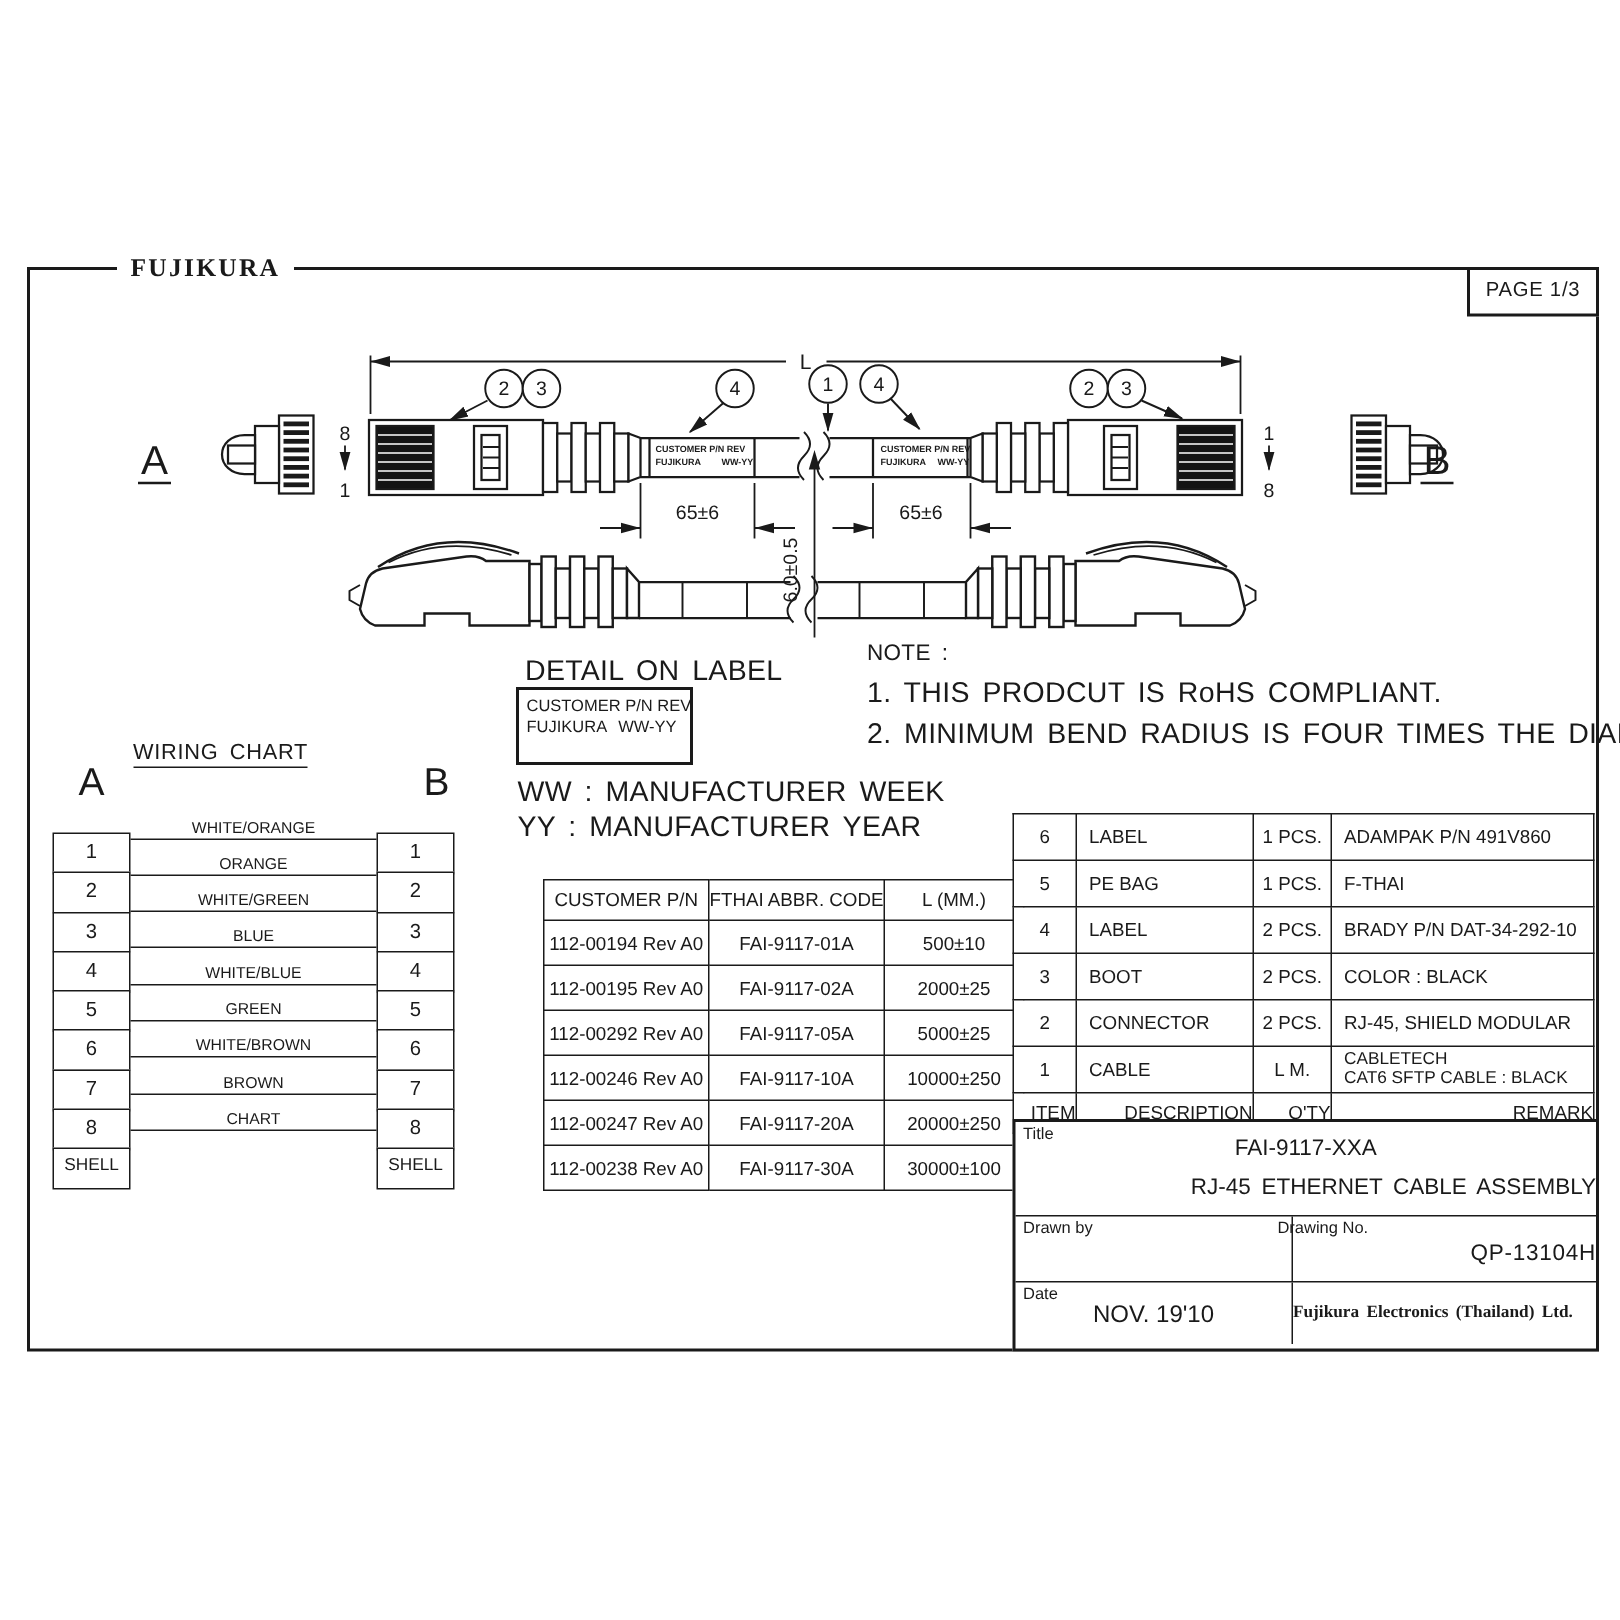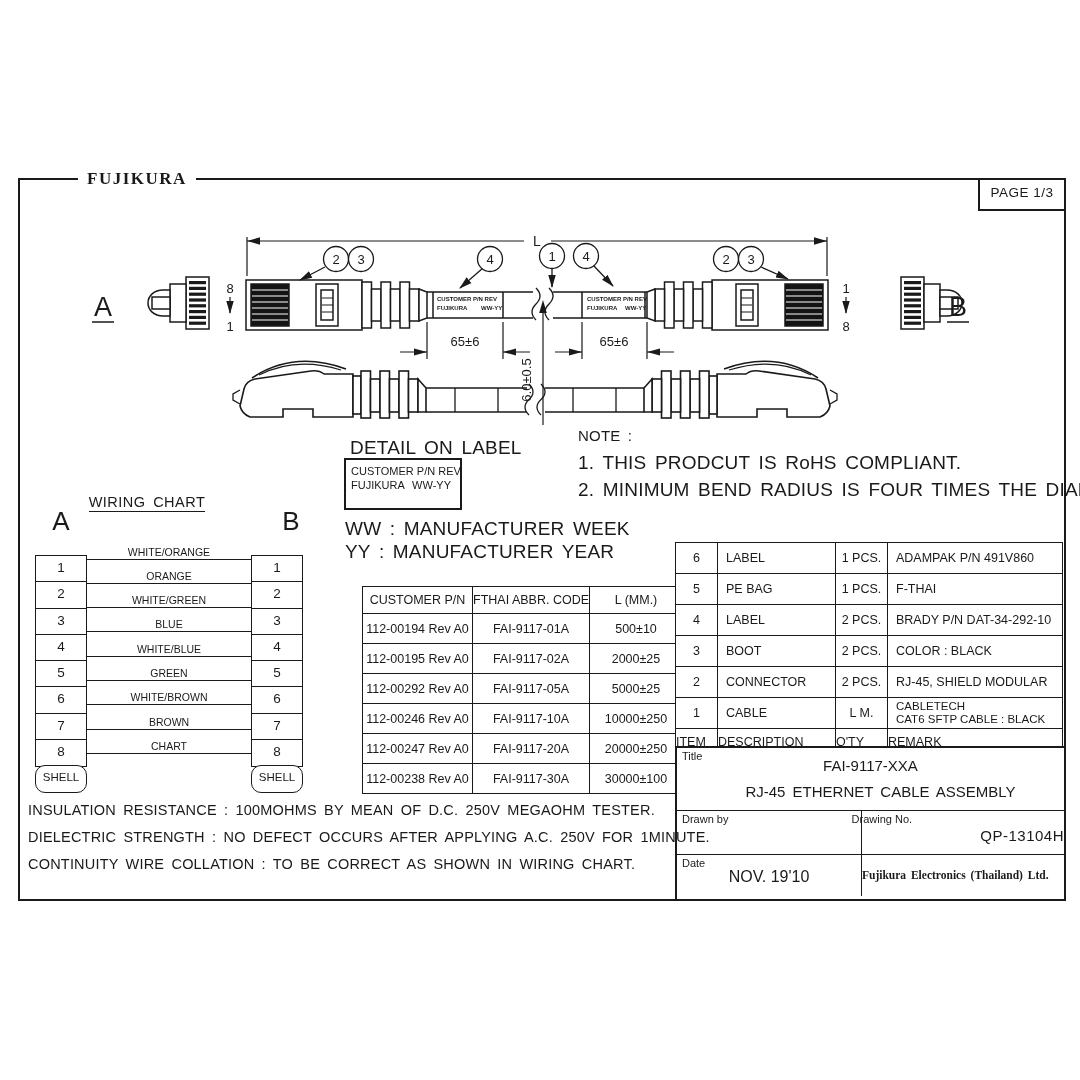--- a/index.html
+++ b/index.html
@@ -20,39 +20,39 @@
   .dlbox .l1{padding:5px 0 0 5px;white-space:nowrap;}
   .dlbox .l2{display:flex;justify-content:space-between;padding:2px 9px 0 5px;}
   
   .wc{left:35px;top:494px;width:224px;height:300px;}
   .wc .ttl{left:0;right:0;top:0;text-align:center;font-size:14.5px;letter-spacing:.5px;word-spacing:3px;}
   .wc .endltr{top:12px;font-size:26px;width:52px;text-align:center;}
   .pincol{width:52px;}
   .pinbox{height:25.8px;margin-top:-1.5px;border:1.6px solid #1a1a1a;text-align:center;
           line-height:23px;font-size:13.5px;background:#fff;}
   .pinbox:first-child{margin-top:0;}
-  .pinbox.sh{font-size:11.5px;border-radius:10px;}
+  .pinbox.sh{font-size:11.5px;}
   .wire{left:52px;width:164px;height:20px;border-bottom:1.6px solid #1a1a1a;}
   .wire span{position:absolute;bottom:1px;left:0;right:0;text-align:center;font-size:10.5px;white-space:nowrap;}
   
   table{border-collapse:collapse;table-layout:fixed;color:#1a1a1a;}
   .pnt td{border:1.6px solid #1a1a1a;height:29px;text-align:center;font-size:12.5px;
           padding:0;white-space:nowrap;background:#fff;}
   .pnt tr.h td{height:26px;margin-top:42px;}
   .bomt td{border:1.6px solid #1a1a1a;height:30px;font-size:12.5px;padding:0;white-space:nowrap;background:#fff;}
   .bomt td.c{text-align:center;}
   .bomt td.l{text-align:left;padding-left:8px;}
-  .bomt tr.f td{height:26px;text-align:left;}
+  .bomt tr.f td{height:26px;text-align:right;}
   .rm2 div{line-height:13px;font-size:11.5px;}
   
   .tblock{left:675px;top:746px;width:387px;height:151px;border:2px solid #1a1a1a;background:#fff;}
   .tblock .lbl{position:absolute;left:5px;top:2px;font-size:11px;}
   .trow1{position:relative;height:62px;border-bottom:1.6px solid #1a1a1a;}
   .trow1 .tl1{position:absolute;left:0;right:0;top:9px;text-align:center;font-size:15px;word-spacing:3px;}
-  .trow1 .tl2{position:absolute;left:0;right:0;top:35px;text-align:center;font-size:15px;word-spacing:3px;padding-left:20px;}
+  .trow1 .tl2{position:absolute;left:0;right:0;top:35px;text-align:right;font-size:15px;word-spacing:3px;padding-left:20px;}
   .trow2{position:relative;height:43px;border-bottom:1.6px solid #1a1a1a;}
   .trow3{position:relative;height:40.5px;}
   .cellL{position:absolute;left:0;top:0;bottom:0;width:168px;border-right:1.6px solid #1a1a1a;padding-left:16px;}
   .cellR{position:absolute;left:169.6px;top:0;bottom:0;right:0;}
   .dno{position:absolute;left:0;right:0;top:16px;text-align:right;font-size:15px;letter-spacing:.5px;margin-left:18px;}
   .datev{position:absolute;left:0;right:0;top:13px;text-align:center;font-size:16px;}
   .company{display:flex;align-items:center;justify-content:center;
            font-family:"Liberation Serif",serif;font-weight:bold;font-size:11.5px;word-spacing:2px;white-space:nowrap;}
   .specs div{height:27px;}
 </style>
@@ -420,19 +420,14 @@
     </div>
     <div class="trow3">
       <div class="cellL">
         <span class="lbl">Date</span>
         <div class="datev">NOV. 19'10</div>
       </div>
       <div class="cellR company">Fujikura Electronics (Thailand) Ltd.</div>
     </div>
   </div>
 
-  <div class="abs specs cadtxt" style="left:28px;top:802px;font-size:14.5px">
-    <div>INSULATION RESISTANCE : 100MOHMS BY MEAN OF D.C. 250V MEGAOHM TESTER.</div>
-    <div>DIELECTRIC STRENGTH : NO DEFECT OCCURS AFTER APPLYING A.C. 250V FOR 1MINUTE.</div>
-    <div>CONTINUITY WIRE COLLATION : TO BE CORRECT AS SHOWN IN WIRING CHART.</div>
-  </div>
 
 </div>
 
 </body></html>

